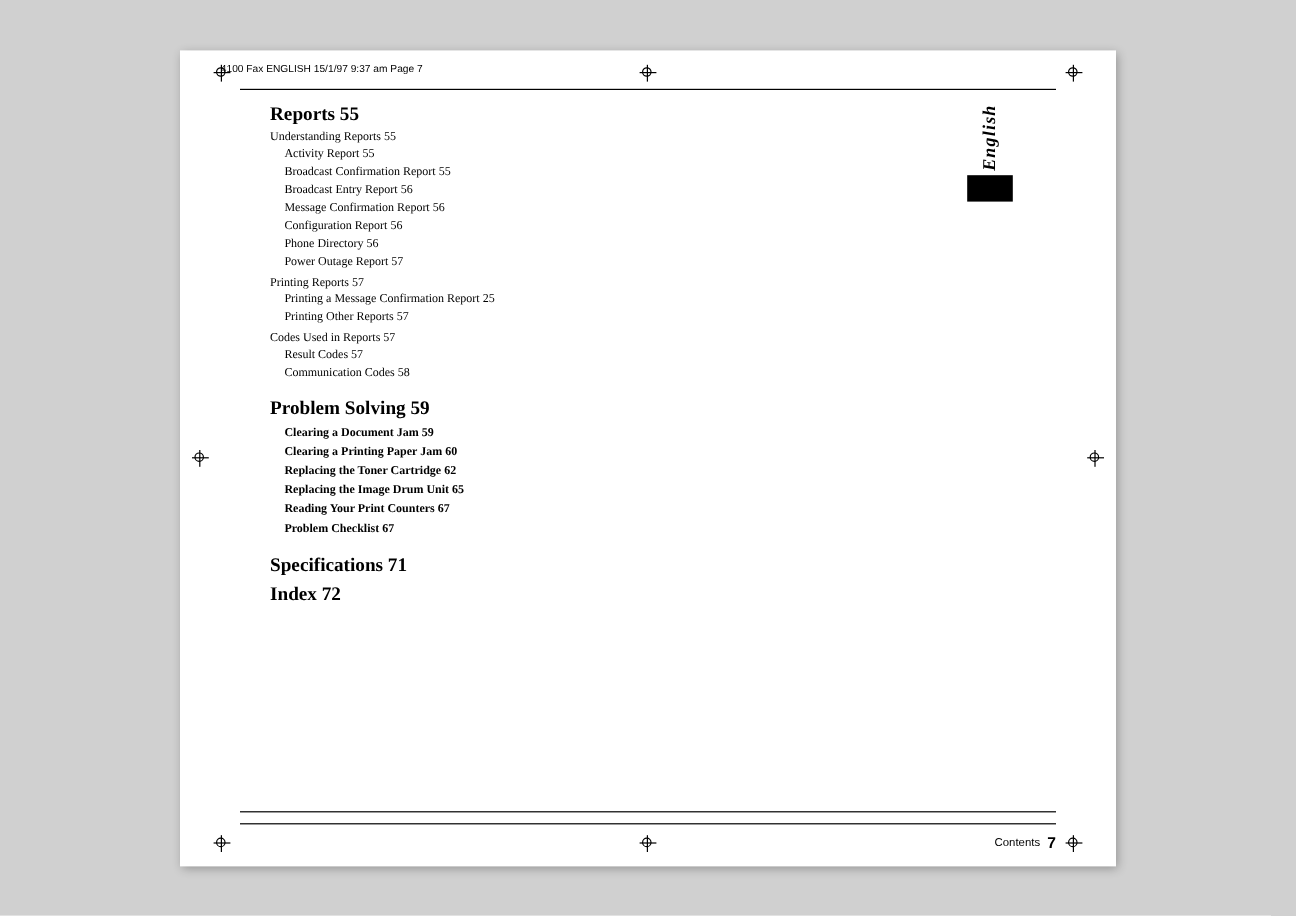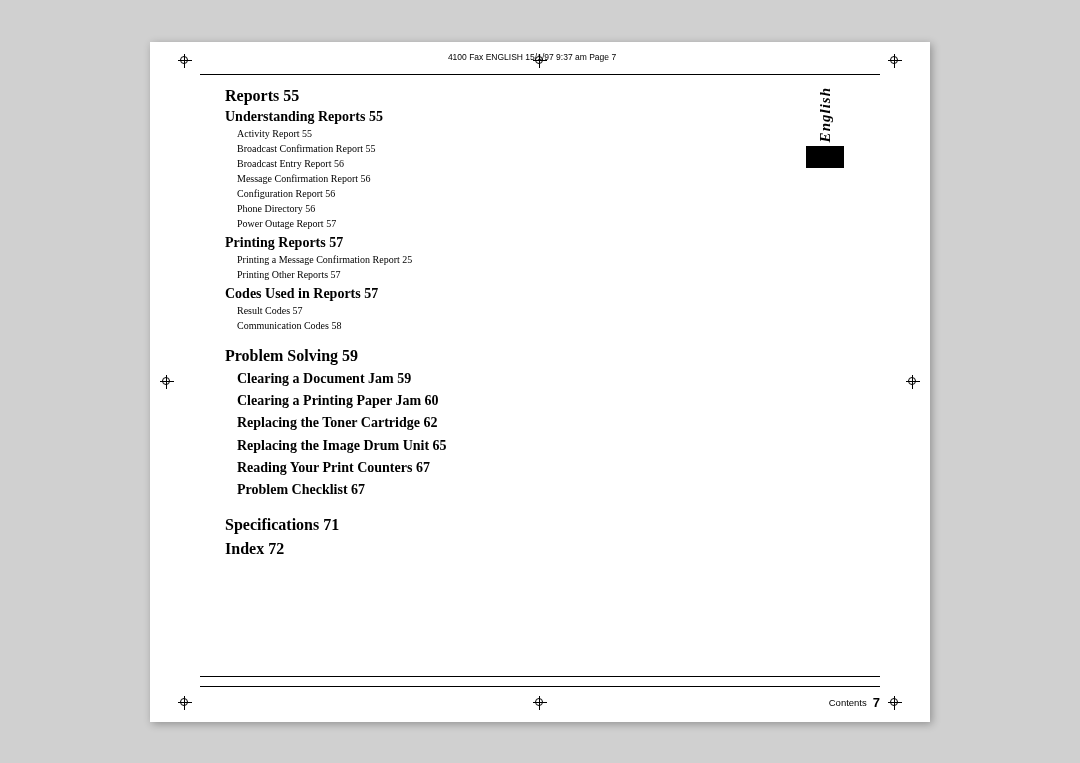--- a/index.html
+++ b/index.html
@@ -64,21 +64,21 @@
     .reg-top-center { top: 12px; left: 50%; transform: translateX(-50%); }
     .reg-bottom-center { bottom: 12px; left: 50%; transform: translateX(-50%); }
 
     
     .header {
       position: absolute;
       top: 10px;
       left: 34px;
       right: 50px;
       display: flex;
-      justify-content: center;
+      justify-content: flex-start;
       align-items: center;
       font-size: 9px;
       font-family: Arial, sans-serif;
       border-bottom: none;
     }
 
     .header-text {
       font-size: 8.5px;
       color: #000;
     }
@@ -134,34 +134,34 @@
       font-weight: bold;
       margin-bottom: 3px;
       margin-top: 10px;
     }
 
     .section-title:first-child {
       margin-top: 0;
     }
 
     .subsection-title {
-      font-size: 14px;
-      font-weight: bold;
+      font-size: 10px;
+      font-weight: normal;
       margin-top: 4px;
       margin-bottom: 1px;
     }
 
     .toc-item {
       font-size: 10px;
       line-height: 1.5;
       padding-left: 12px;
     }
 
     .toc-item-bold {
-      font-size: 14px;
+      font-size: 10px;
       font-weight: bold;
       line-height: 1.6;
       padding-left: 12px;
     }
 
     
     .section-problem {
       margin-top: 14px;
     }
 

